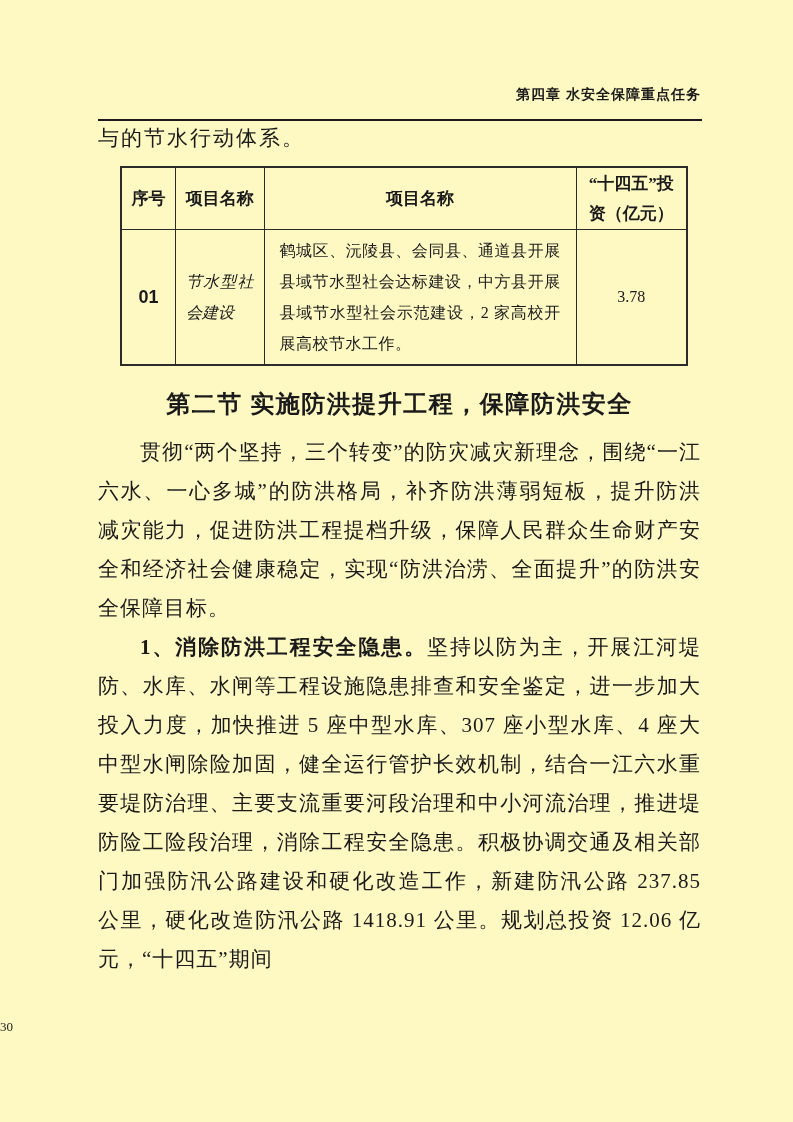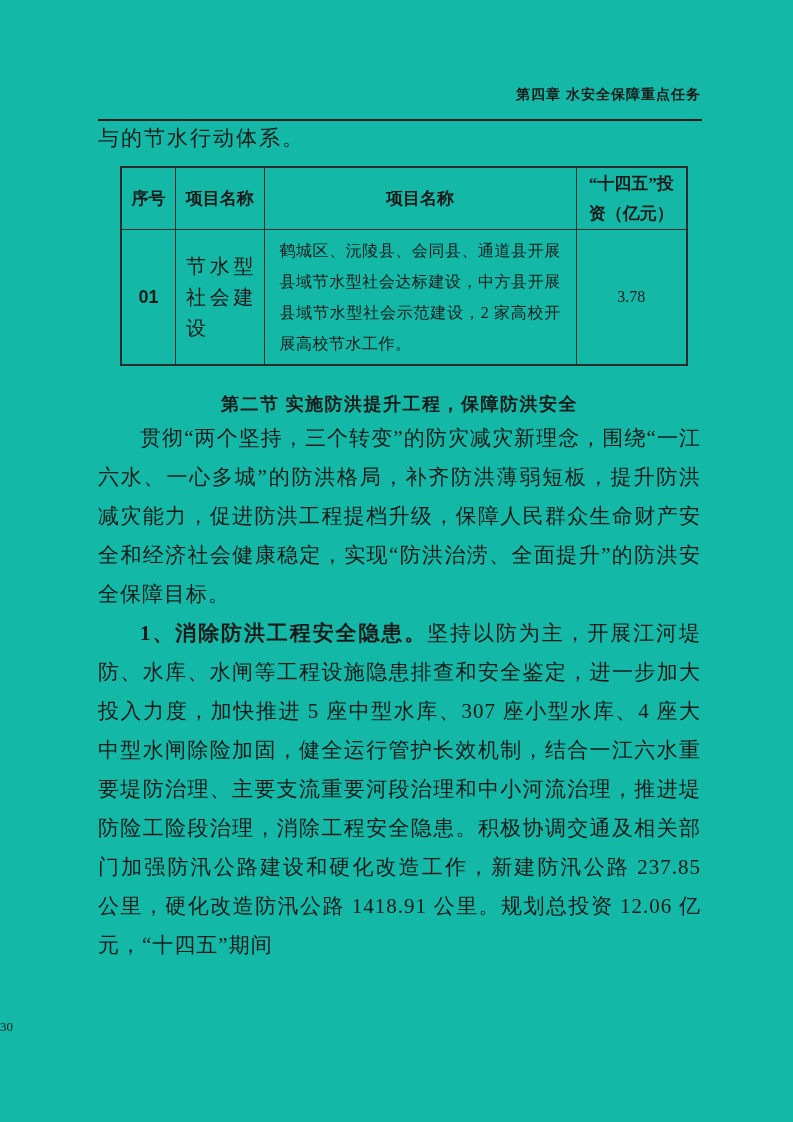--- a/index.html
+++ b/index.html
@@ -1,21 +1,21 @@
 <!DOCTYPE html>
 <html><head>
 <meta charset="utf-8">
 <style>
   html, body { margin: 0; padding: 0; background: #e8e8e8; }
   .page {
     position: relative;
     width: 793px;
     height: 1122px;
     margin: 0 auto;
-    background: #14b8a6;
+    background: #fef9c3;
     font-family: "Liberation Serif", "DejaVu Serif", serif;
     color: #1a1a1a;
     overflow: hidden;
   }
   .running-header {
     position: absolute;
     top: 86px; left: 98px; right: 92px;
     text-align: right;
     font-family: "Liberation Sans", "DejaVu Sans", sans-serif;
     font-weight: bold;
@@ -71,44 +71,45 @@
   .col-inv   { width: 110px; }
   .cell-no {
     text-align: center;
     vertical-align: middle;
     font-size: 18px;
     font-weight: bold;
     font-family: "Liberation Sans", sans-serif;
   }
   .cell-name {
     vertical-align: middle;
-    font-size: 20px;
+    font-size: 16px;
     line-height: 31px;
     padding: 8px 10px;
     text-align: justify;
     text-justify: inter-character;
+    font-style: italic;
   }
   .cell-main {
     vertical-align: middle;
     font-size: 16px;
     line-height: 31px;
     padding: 5px 15px;
     text-align: justify;
     text-justify: inter-character;
     letter-spacing: 0.5px;
   }
   .cell-inv {
     text-align: center;
     vertical-align: middle;
     font-size: 16px;
   }
   .section-heading {
-    margin: 23px 0 0 0;
+    margin: 23px 0 14px 0;
     text-align: center;
-    font-size: 18px;
+    font-size: 24px;
     font-weight: bold;
     letter-spacing: 1.5px;
     line-height: 30px;
   }
   .body-para {
     margin: 0;
     text-indent: 2em;
     font-size: 21px;
     line-height: 39px;
     letter-spacing: 1px;

